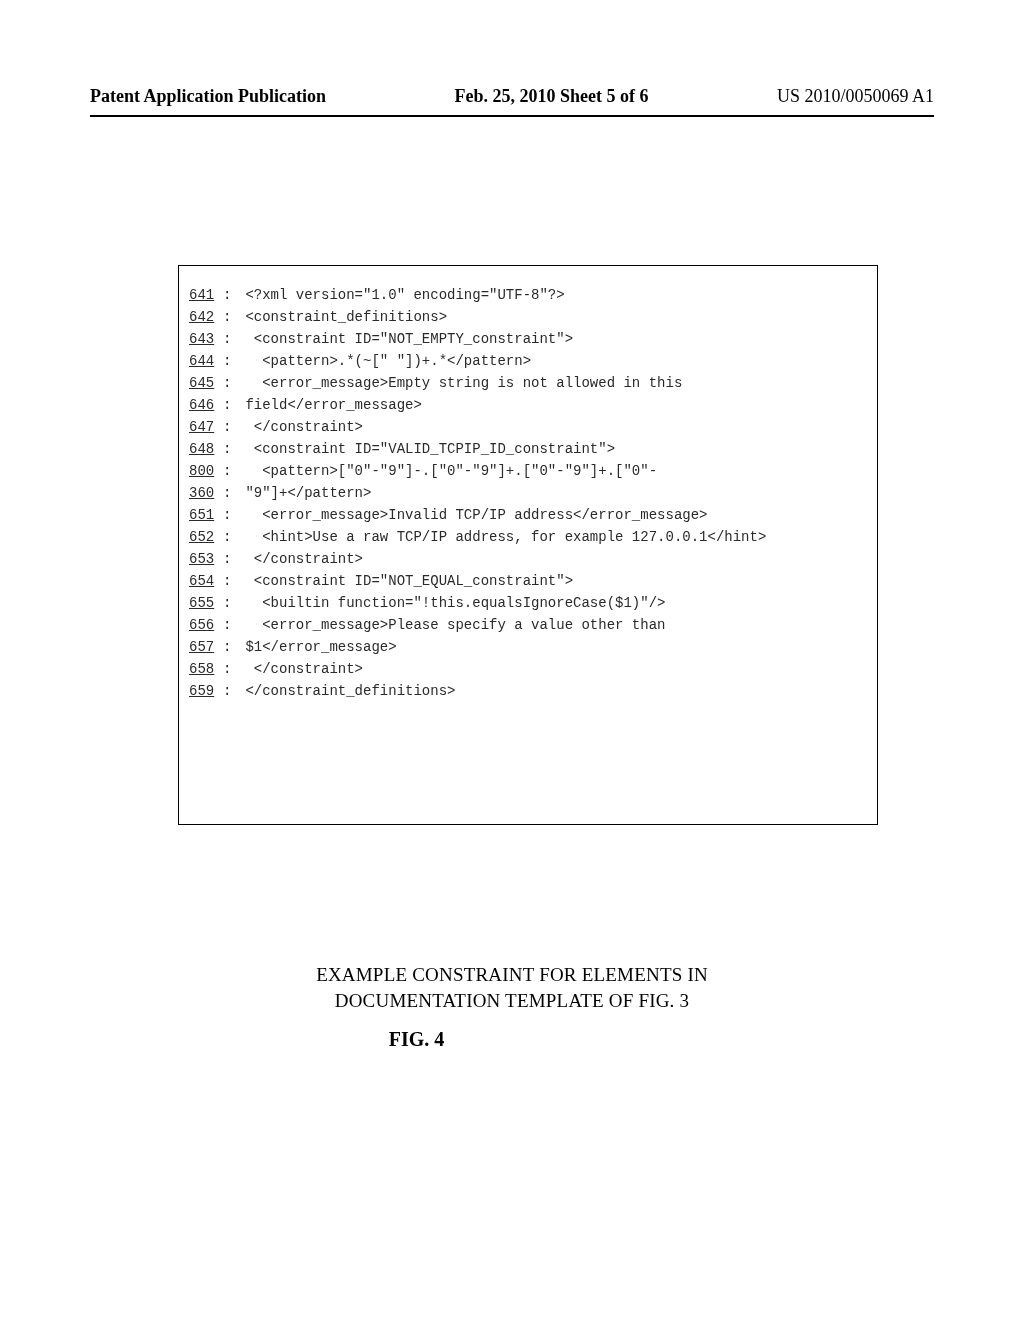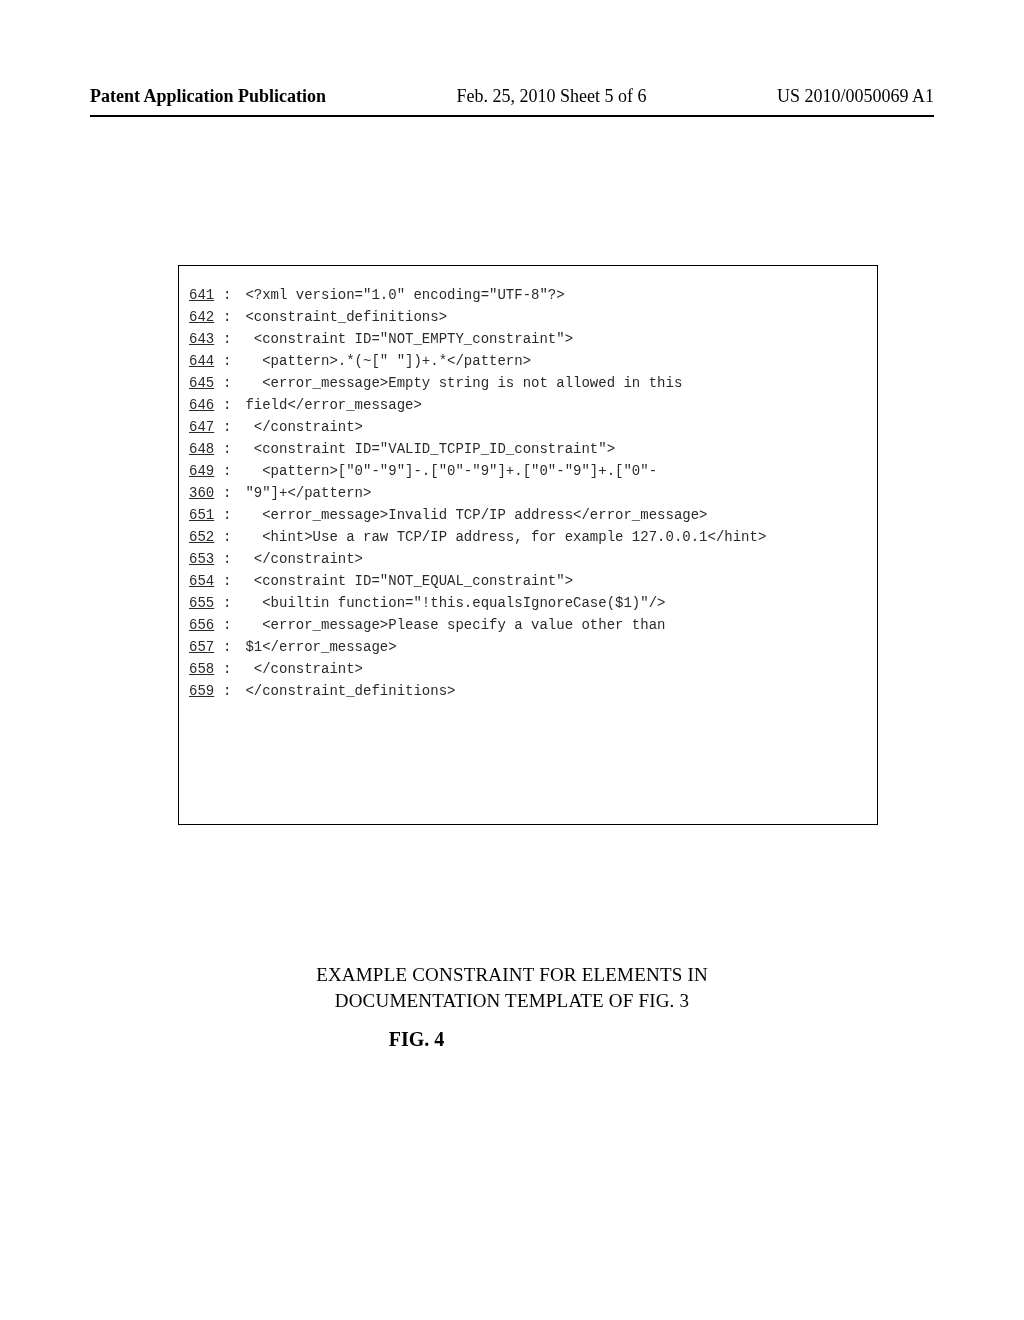--- a/index.html
+++ b/index.html
@@ -22,21 +22,21 @@
     top: 86px;
     left: 90px;
     right: 90px;
     display: flex;
     justify-content: space-between;
     font-size: 18px;
     border-bottom: 2px solid #000;
     padding-bottom: 8px;
   }
   .header .left { font-weight: bold; }
-  .header .center { font-weight: normal; text-align: center; }
+  .header .center { font-weight: bold; text-align: center; }
   .header .right { font-weight: normal; }
   .code-box {
     position: absolute;
     top: 265px;
     left: 178px;
     width: 700px;
     height: 560px;
     border: 1.5px solid #000;
     box-sizing: border-box;
     padding: 18px 10px 26px 10px;
@@ -93,21 +93,21 @@
   <div class="code-box" id="code-box">
 
   <div class="code-line"><span class="lnum">641</span><span class="colon">:</span><span class="code">&lt;?xml version="1.0" encoding="UTF-8"?&gt;</span></div>
       <div class="code-line"><span class="lnum">642</span><span class="colon">:</span><span class="code">&lt;constraint_definitions&gt;</span></div>
       <div class="code-line"><span class="lnum">643</span><span class="colon">:</span><span class="code"> &lt;constraint ID="NOT_EMPTY_constraint"&gt;</span></div>
       <div class="code-line"><span class="lnum">644</span><span class="colon">:</span><span class="code">  &lt;pattern&gt;.*(~[" "])+.*&lt;/pattern&gt;</span></div>
       <div class="code-line"><span class="lnum">645</span><span class="colon">:</span><span class="code">  &lt;error_message&gt;Empty string is not allowed in this</span></div>
       <div class="code-line"><span class="lnum">646</span><span class="colon">:</span><span class="code">field&lt;/error_message&gt;</span></div>
       <div class="code-line"><span class="lnum">647</span><span class="colon">:</span><span class="code"> &lt;/constraint&gt;</span></div>
       <div class="code-line"><span class="lnum">648</span><span class="colon">:</span><span class="code"> &lt;constraint ID="VALID_TCPIP_ID_constraint"&gt;</span></div>
-      <div class="code-line"><span class="lnum">649</span><span class="colon">:</span><span class="code">  &lt;pattern&gt;["0"-"9"]-.["0"-"9"]+.["0"-"9"]+.["0"-</span></div>
+      <div class="code-line"><span class="lnum">800</span><span class="colon">:</span><span class="code">  &lt;pattern&gt;["0"-"9"]-.["0"-"9"]+.["0"-"9"]+.["0"-</span></div>
       <div class="code-line"><span class="lnum">360</span><span class="colon">:</span><span class="code">"9"]+&lt;/pattern&gt;</span></div>
       <div class="code-line"><span class="lnum">651</span><span class="colon">:</span><span class="code">  &lt;error_message&gt;Invalid TCP/IP address&lt;/error_message&gt;</span></div>
       <div class="code-line"><span class="lnum">652</span><span class="colon">:</span><span class="code">  &lt;hint&gt;Use a raw TCP/IP address, for example 127.0.0.1&lt;/hint&gt;</span></div>
       <div class="code-line"><span class="lnum">653</span><span class="colon">:</span><span class="code"> &lt;/constraint&gt;</span></div>
       <div class="code-line"><span class="lnum">654</span><span class="colon">:</span><span class="code"> &lt;constraint ID="NOT_EQUAL_constraint"&gt;</span></div>
       <div class="code-line"><span class="lnum">655</span><span class="colon">:</span><span class="code">  &lt;builtin function="!this.equalsIgnoreCase($1)"/&gt;</span></div>
       <div class="code-line"><span class="lnum">656</span><span class="colon">:</span><span class="code">  &lt;error_message&gt;Please specify a value other than</span></div>
       <div class="code-line"><span class="lnum">657</span><span class="colon">:</span><span class="code">$1&lt;/error_message&gt;</span></div>
       <div class="code-line"><span class="lnum">658</span><span class="colon">:</span><span class="code"> &lt;/constraint&gt;</span></div>
       <div class="code-line"><span class="lnum">659</span><span class="colon">:</span><span class="code">&lt;/constraint_definitions&gt;</span></div>

